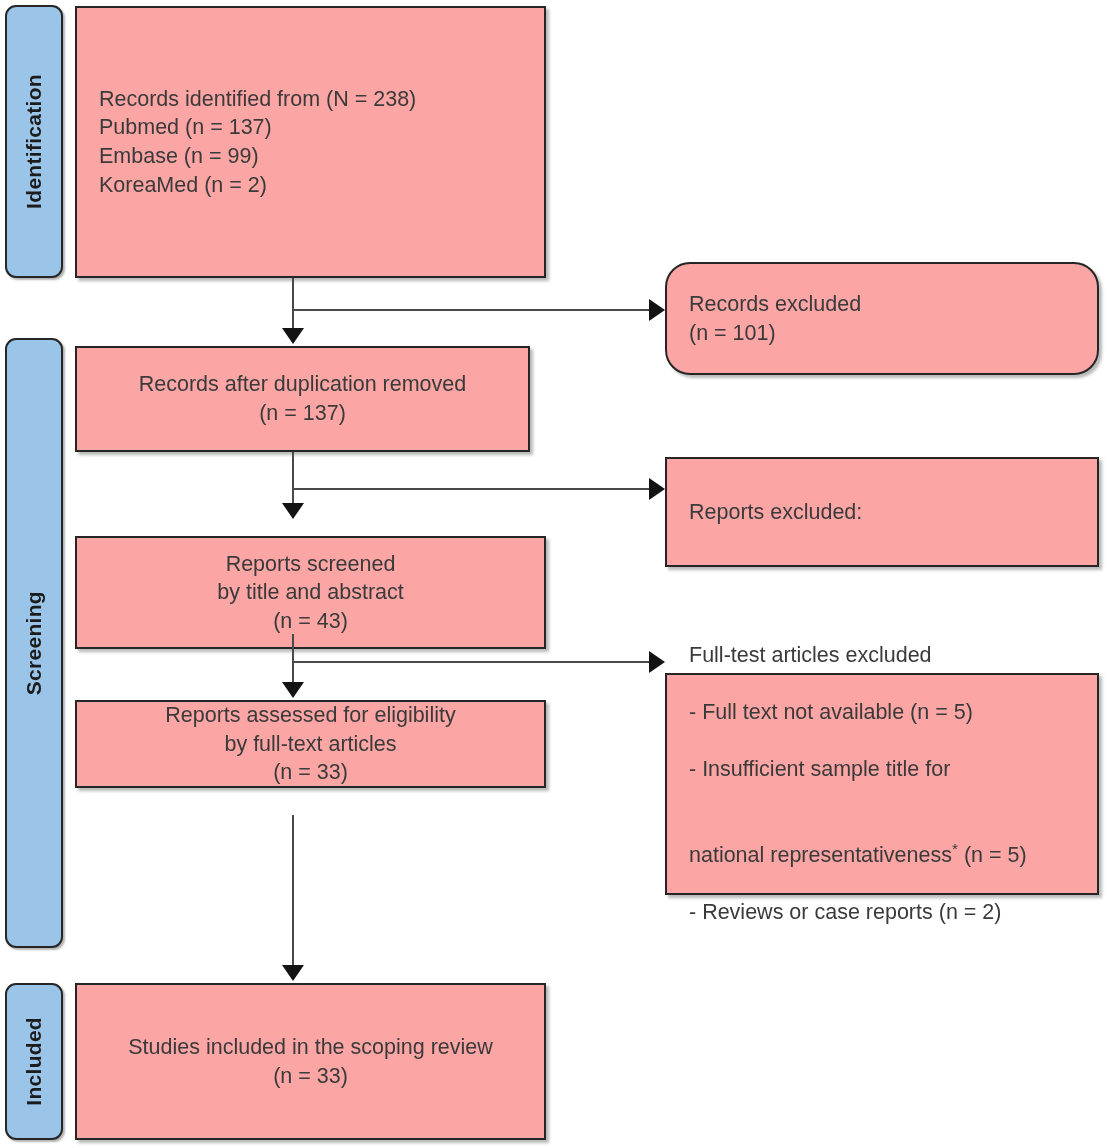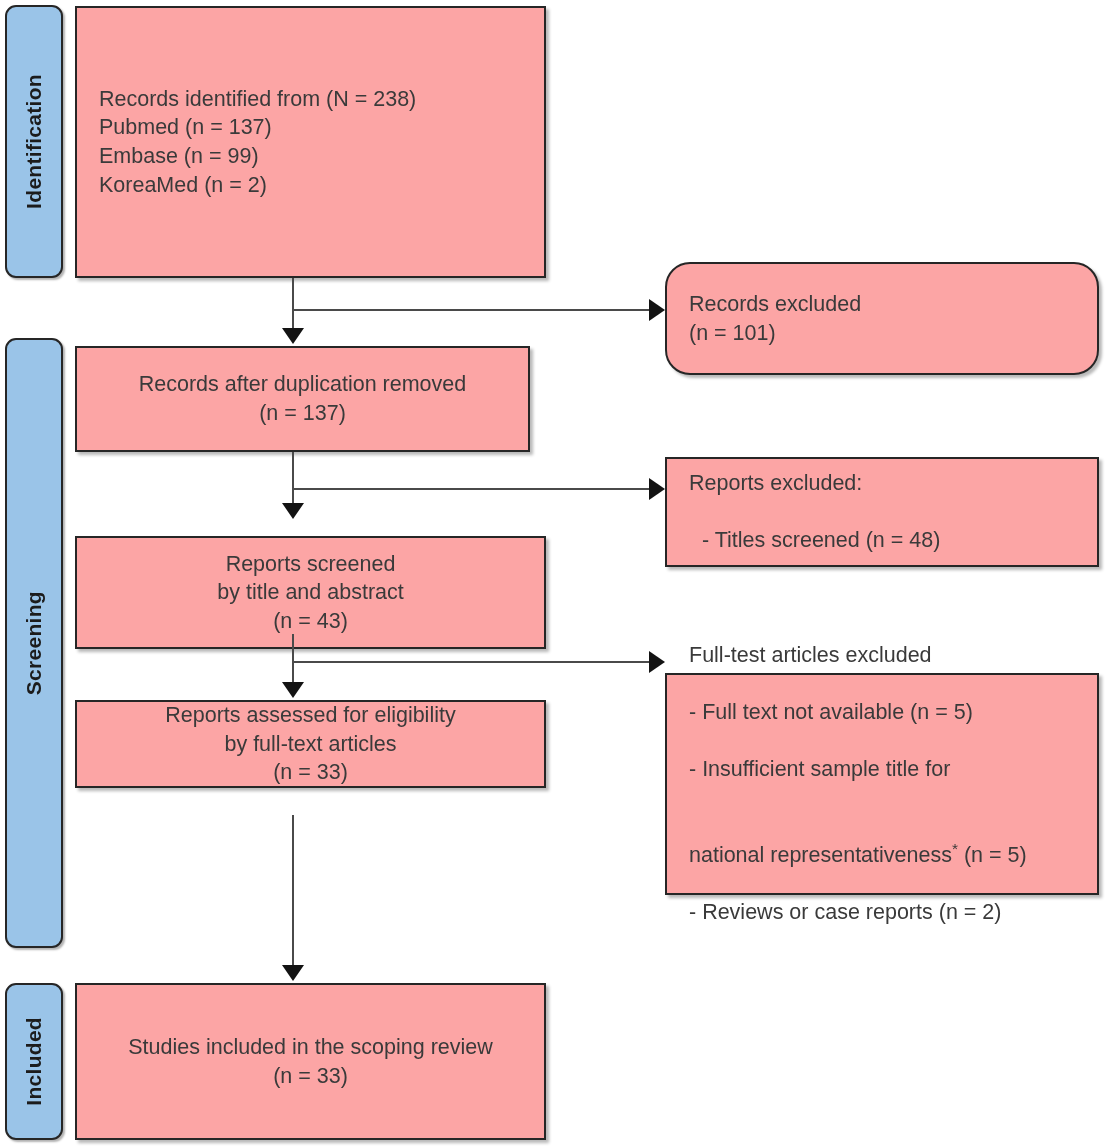--- a/index.html
+++ b/index.html
@@ -144,21 +144,20 @@
   </div>
 
   <div class="flow-box" style="left:665px; top:262px; width:434px; height:113px;border-radius:25px;">
     <div class="box-text left">Records excluded
 (n = 101)</div>
   </div>
 
   <div class="flow-box" style="left:665px; top:442px; width:434px; height:110px;margin-top:15px;">
     <div class="box-text left">
       <div>Reports excluded:</div>
-      <div style="padding-left:13px;">- Titles screened (n = 48)</div>
     </div>
   </div>
 
   <div class="flow-box" style="left:665px; top:633px; width:434px; height:222px;margin-top:40px;">
     <div class="box-text left">
       <div>Full-test articles excluded</div>
       <div>- Full text not available (n = 5)</div>
       <div>- Insufficient sample title for</div>
       <div>
         <span>national representativeness</span><sup class="asterisk">*</sup><span> (n = 5)</span>

